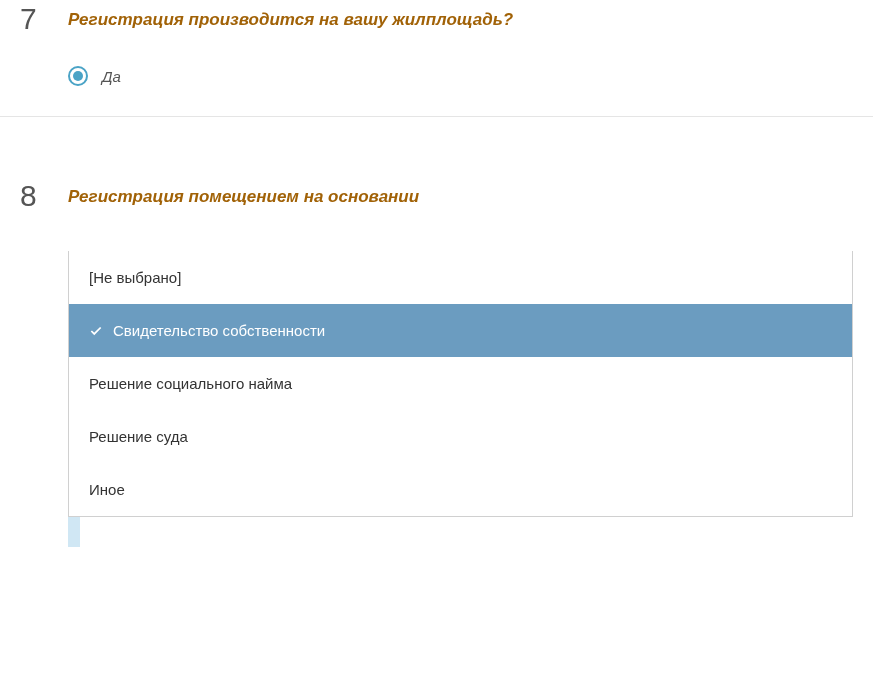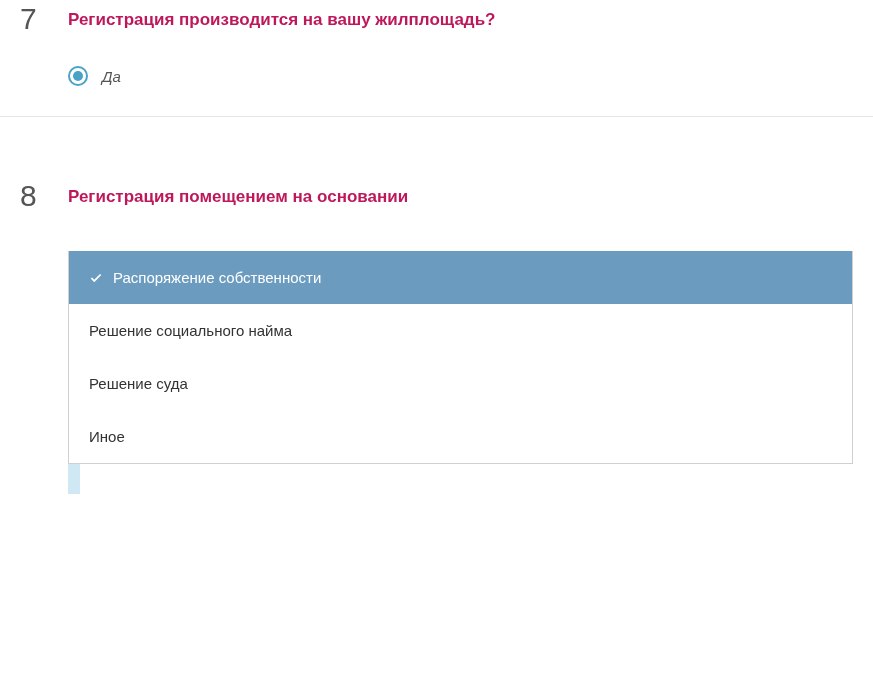--- a/index.html
+++ b/index.html
@@ -27,22 +27,23 @@
     .question-number {
       font-size: 30px;
       font-weight: 300;
       color: #555;
       line-height: 1;
       min-width: 28px;
     }
     .question-text {
       font-size: 17px;
       font-weight: 600;
-      color: #be185d;
+      color: #a16207;
       padding-top: 6px;
+      font-style: italic;
     }
     .radio-group {
       margin-left: 48px;
       margin-top: 32px;
     }
     .radio-option {
       display: flex;
       align-items: center;
       gap: 14px;
       margin-bottom: 30px;
@@ -160,25 +161,28 @@
 <hr class="divider">
 
 <div class="section">
   <div class="question-row">
     <div class="question-number">8</div>
     <div class="question-text">Регистрация помещением на основании</div>
   </div>
   <div class="select-wrapper">
     <div class="blue-bar-left"></div>
     <div class="dropdown-list">
+      <div class="dropdown-item">
+        <span>[Не выбрано]</span>
+      </div>
       <div class="dropdown-item selected">
         <svg class="check-icon" viewBox="0 0 24 24" fill="none" stroke="#fff" stroke-width="3">
           <polyline points="4,12 9,17 20,6"></polyline>
         </svg>
-        <span>Распоряжение собственности</span>
+        <span>Свидетельство собственности</span>
       </div>
       <div class="dropdown-item">
         <span>Решение социального найма</span>
       </div>
       <div class="dropdown-item">
         <span>Решение суда</span>
       </div>
       <div class="dropdown-item">
         <span>Иное</span>
       </div>

